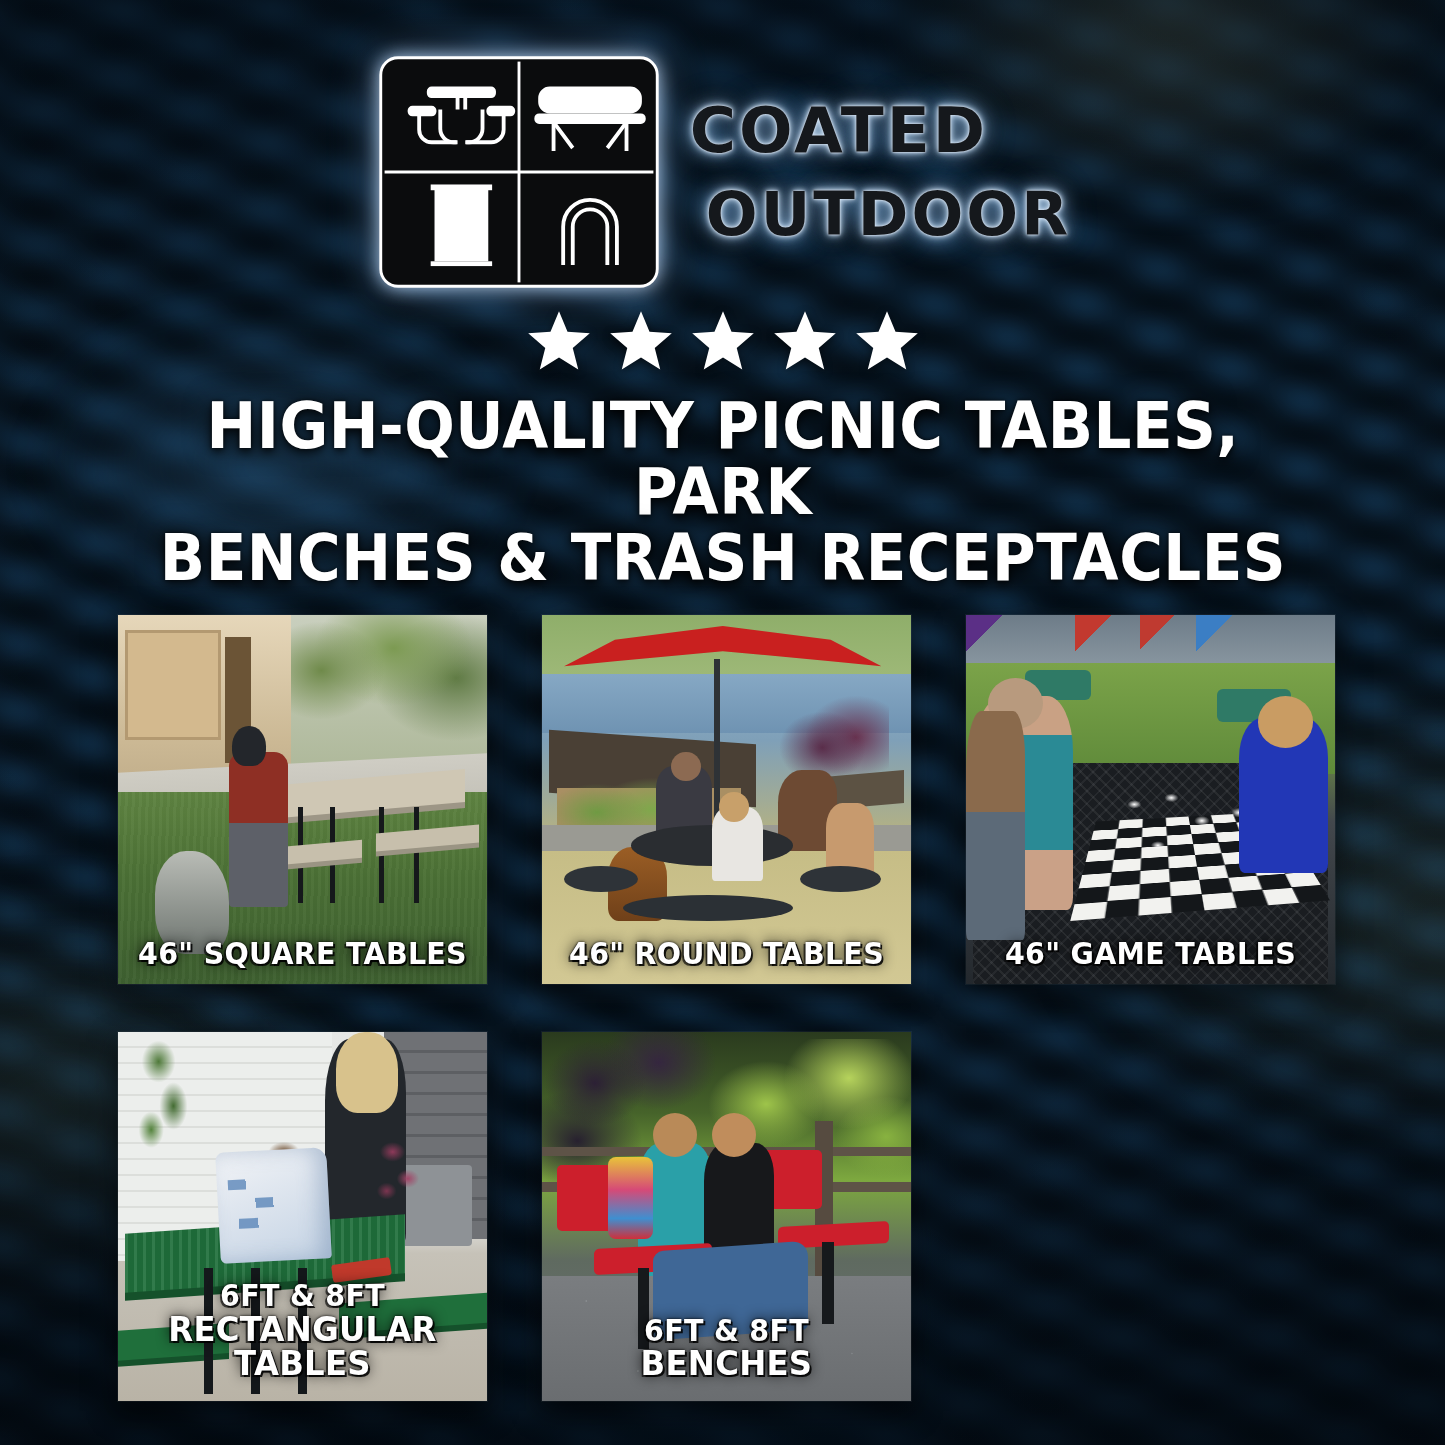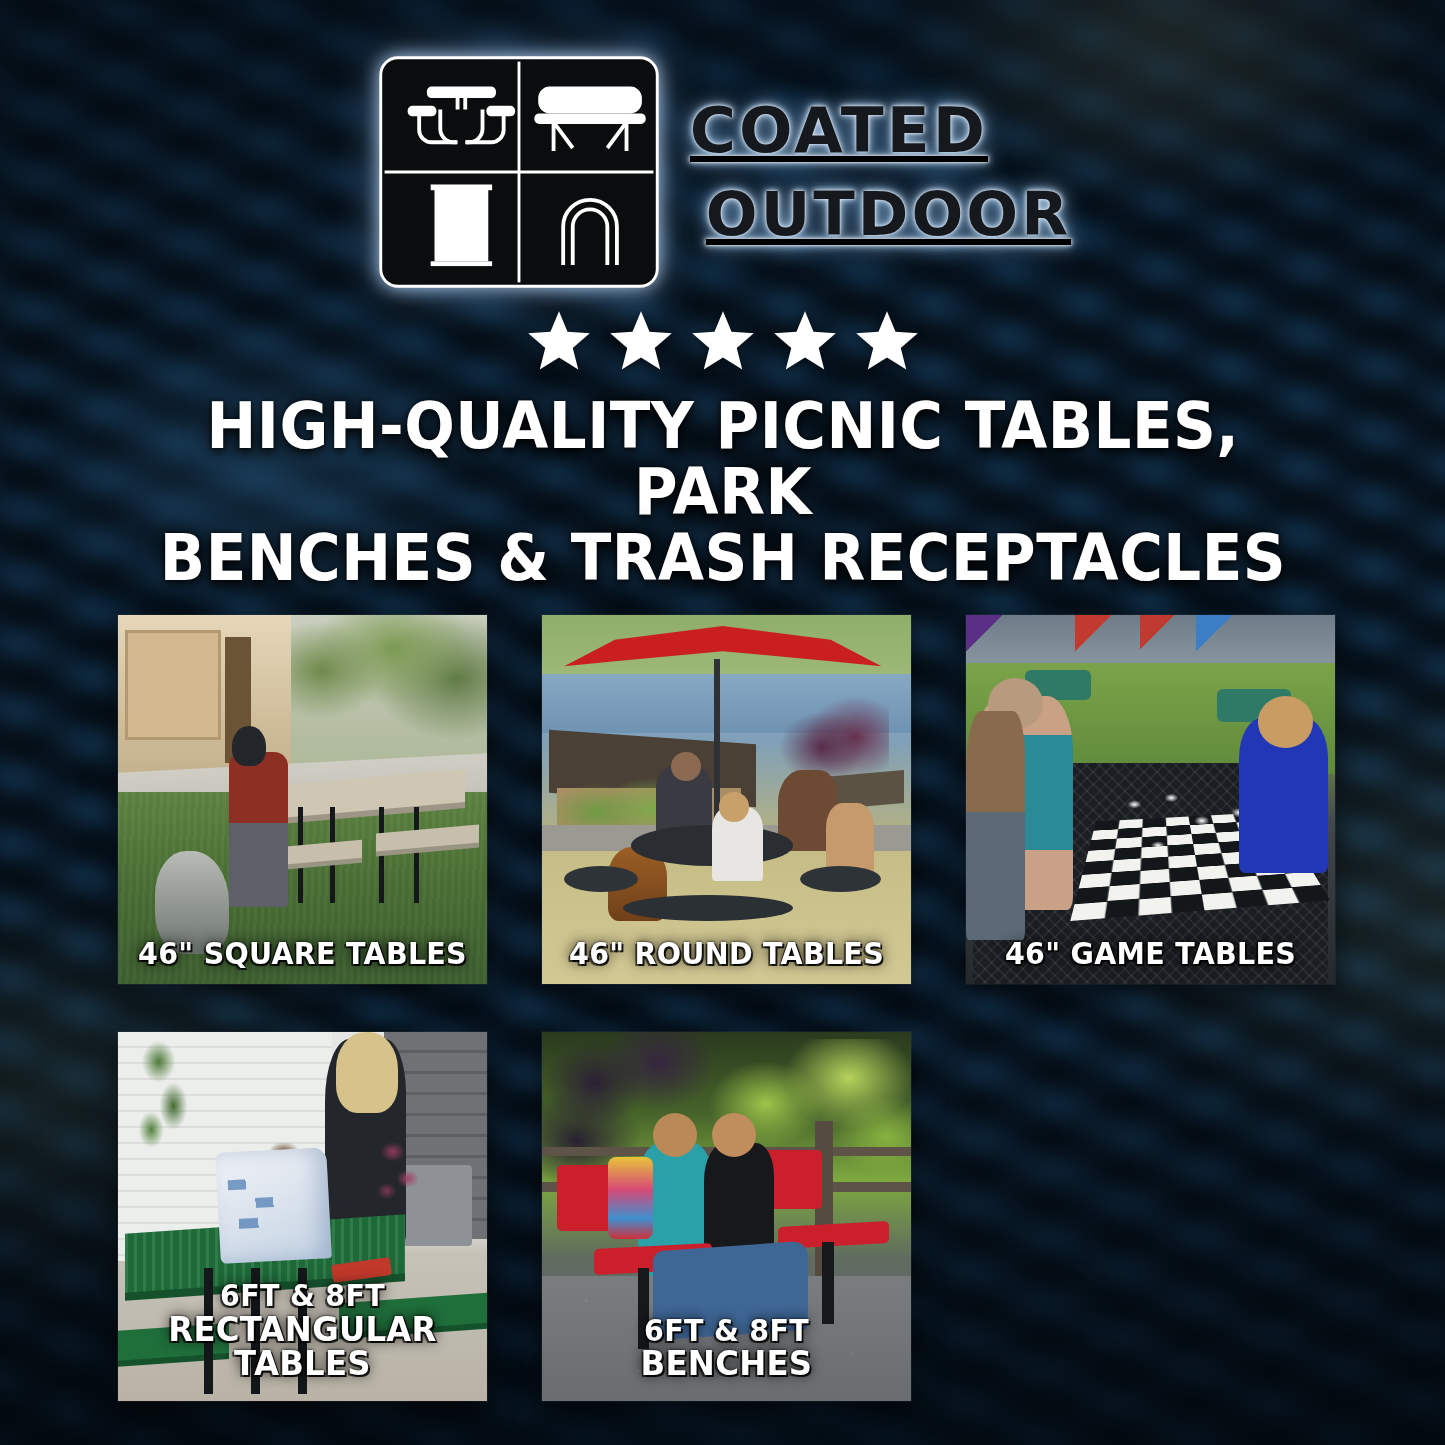--- a/index.html
+++ b/index.html
@@ -29,21 +29,21 @@
       linear-gradient(180deg, rgba(4,16,28,.55) 0%, rgba(6,20,34,.18) 22%, rgba(6,20,34,.20) 70%, rgba(3,12,22,.72) 100%);}
 
   
   .header{position:absolute;left:0;right:0;top:52px;display:flex;flex-direction:column;align-items:center;}
   .brand{display:flex;align-items:center;justify-content:center;gap:26px;}
 
   .logo-mark{width:290px;height:240px;position:relative;flex:none;
     filter:drop-shadow(0 0 9px rgba(200,225,255,.85)) drop-shadow(0 0 22px rgba(120,170,220,.45));}
   .logo-mark svg{display:block;width:100%;height:100%;}
 
-  .wordmark{display:flex;flex-direction:column;align-items:flex-start;gap:20px;text-decoration:underline;}
+  .wordmark{display:flex;flex-direction:column;align-items:flex-start;gap:20px;}
   .wm-line{font-family:"DejaVu Sans",sans-serif;font-weight:700;letter-spacing:3px;
     font-size:63px;line-height:1.02;color:#15181c;
     text-shadow:
       0 0 2px #dfeaf6, 0 0 5px #cfe0f2, 0 0 10px rgba(190,218,245,.92),
       0 0 19px rgba(150,190,230,.72), 0 0 34px rgba(110,160,210,.45),
       1px 1px 0 #2a2f36, -1px -1px 0 #0b0d10;}
   .wm-line.l2{font-size:61px;padding-left:16px;}
   .wm-line.l3{font-size:62px;}
 
   .stars{margin-top:16px;display:flex;gap:16px;align-items:center;justify-content:center;}

